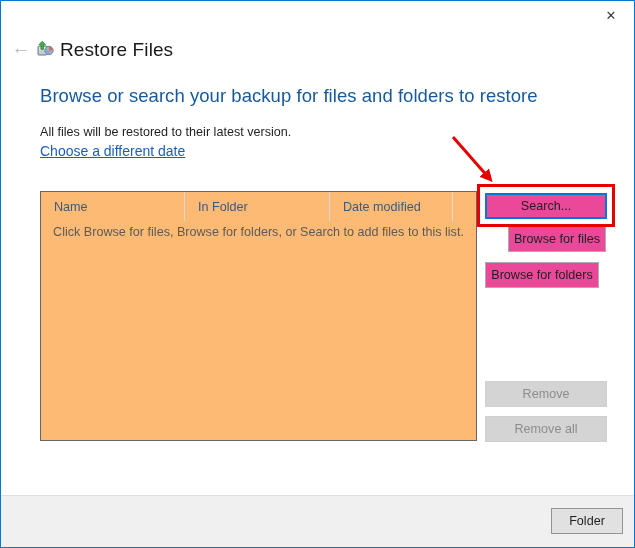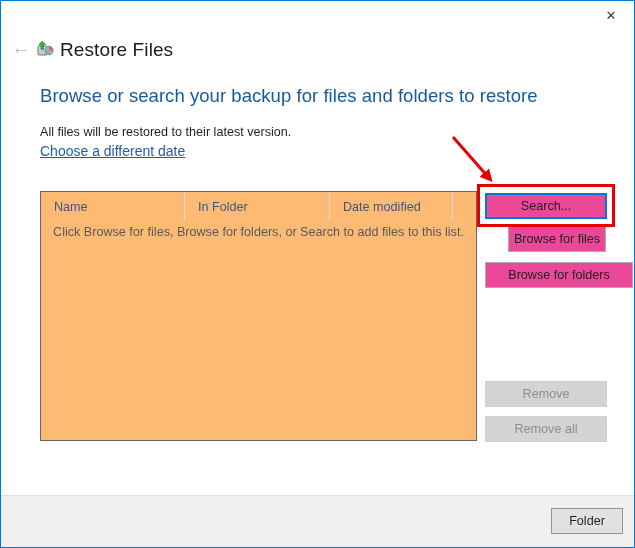--- a/index.html
+++ b/index.html
@@ -170,21 +170,21 @@
     color: #8d8d8d;
     border-color: #cfcfcf;
     background: #d4d4d4;
   }
   .btn.focused {
     border: 2px solid #0078d7;
   }
 
   .btn-search          { left: 484px; top: 192px; width: 122px; height: 26px; }
   .btn-browse-files    { left: 484px; top: 225px; width: 98px; height: 26px; margin-left: 23px; }
-  .btn-browse-folders  { left: 484px; top: 261px; width: 148px; height: 26px; }
+  .btn-browse-folders  { left: 484px; top: 261px; width: 114px; height: 26px; }
   .btn-remove          { left: 484px; top: 380px; width: 122px; height: 26px; }
   .btn-remove-all      { left: 484px; top: 415px; width: 122px; height: 26px; }
 
   
   .annot-box {
     position: absolute;
     left: 476px; top: 183px;
     width: 138px;
     height: 43px;
     box-sizing: border-box;

